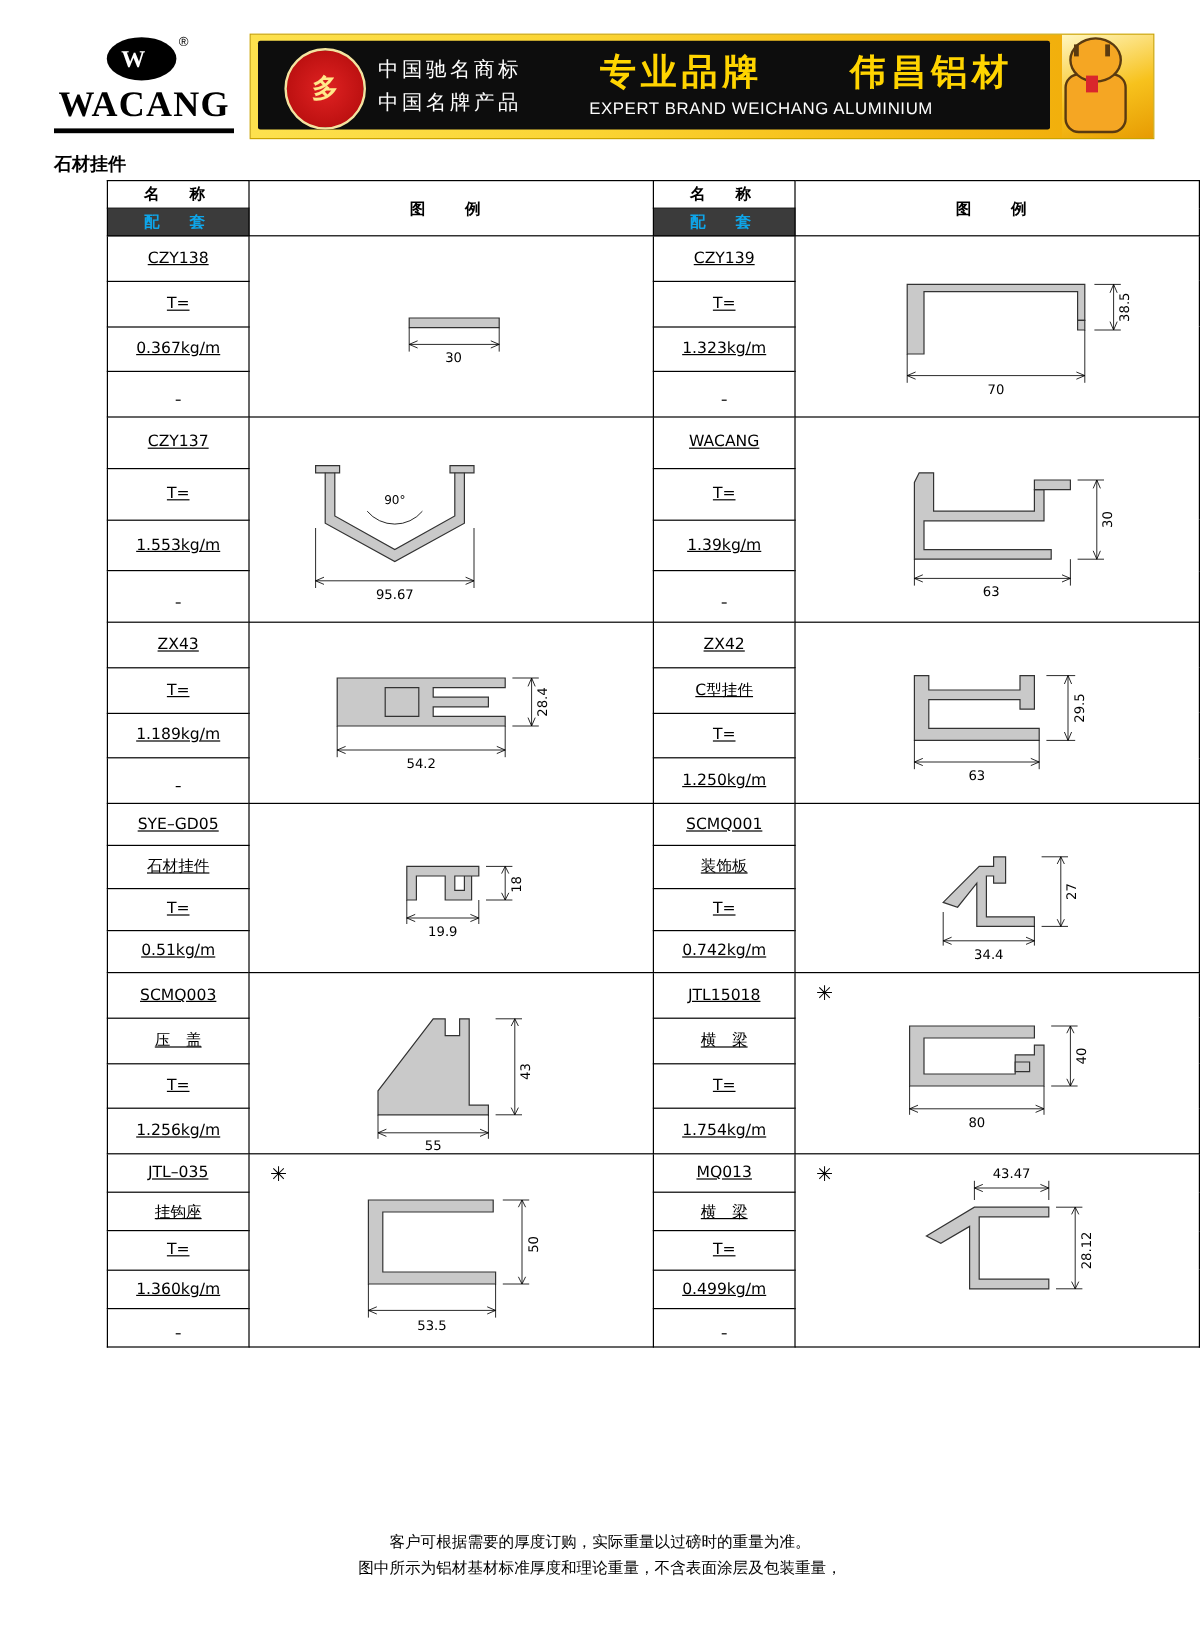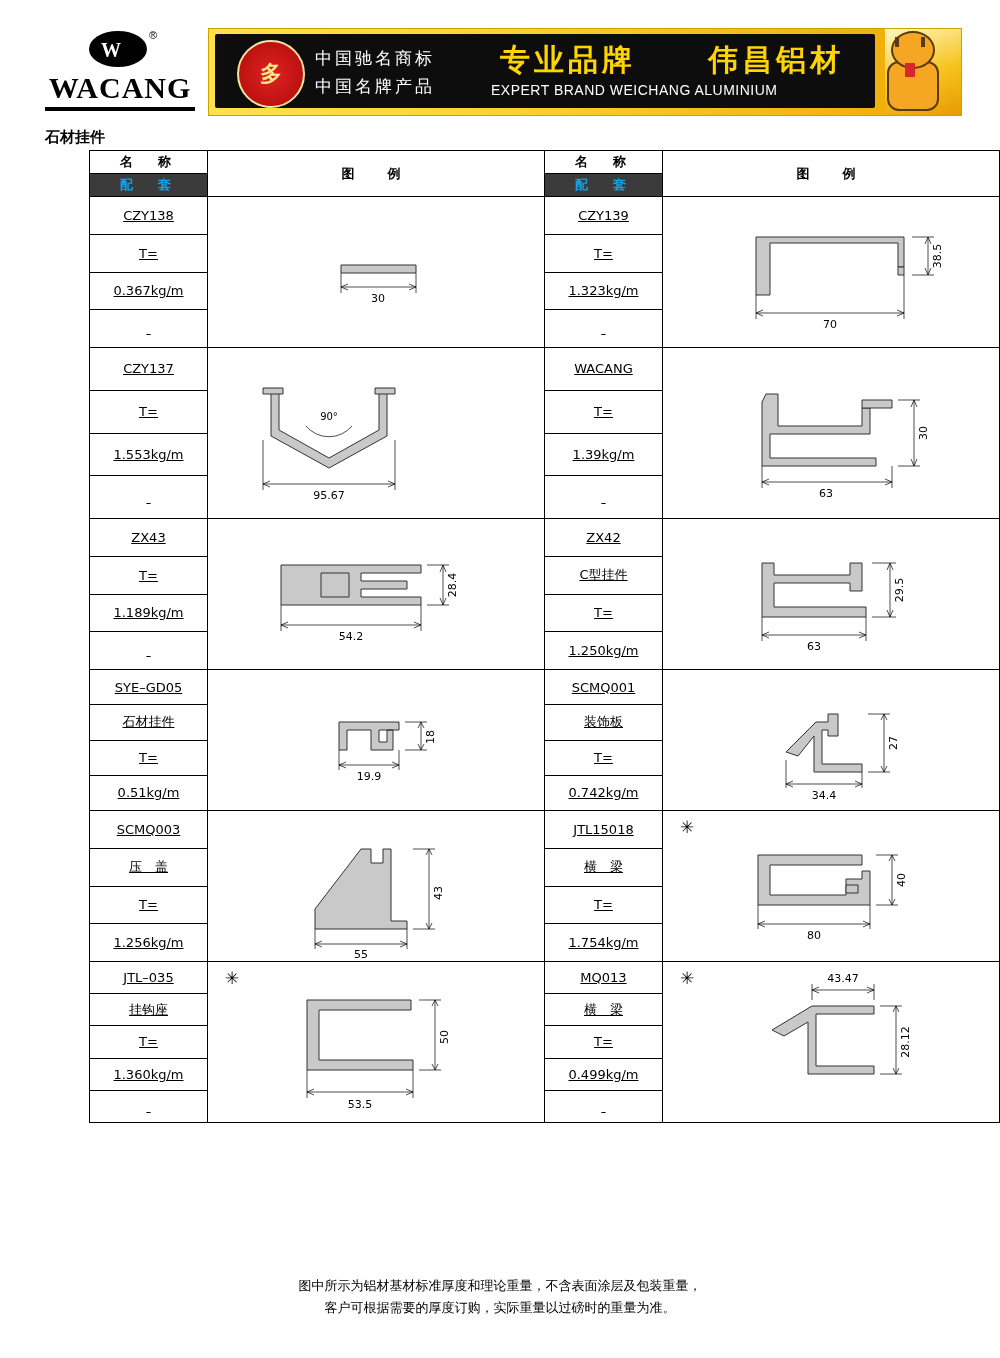--- a/index.html
+++ b/index.html
@@ -556,22 +556,22 @@
     <tr>
       <td class="namecell">&nbsp;</td>
       <td class="namecell">&nbsp;</td>
     </tr>
 
   </tbody>
       </table>
   </div>
 
   <div class="footnote">
+    <div>客户可根据需要的厚度订购，实际重量以过磅时的重量为准。</div>
     <div>图中所示为铝材基材标准厚度和理论重量，不含表面涂层及包装重量，</div>
-    <div>客户可根据需要的厚度订购，实际重量以过磅时的重量为准。</div>
   </div>
 
   <div class="footer-bar">
     
     
     
   </div>
 
 </div>
 

